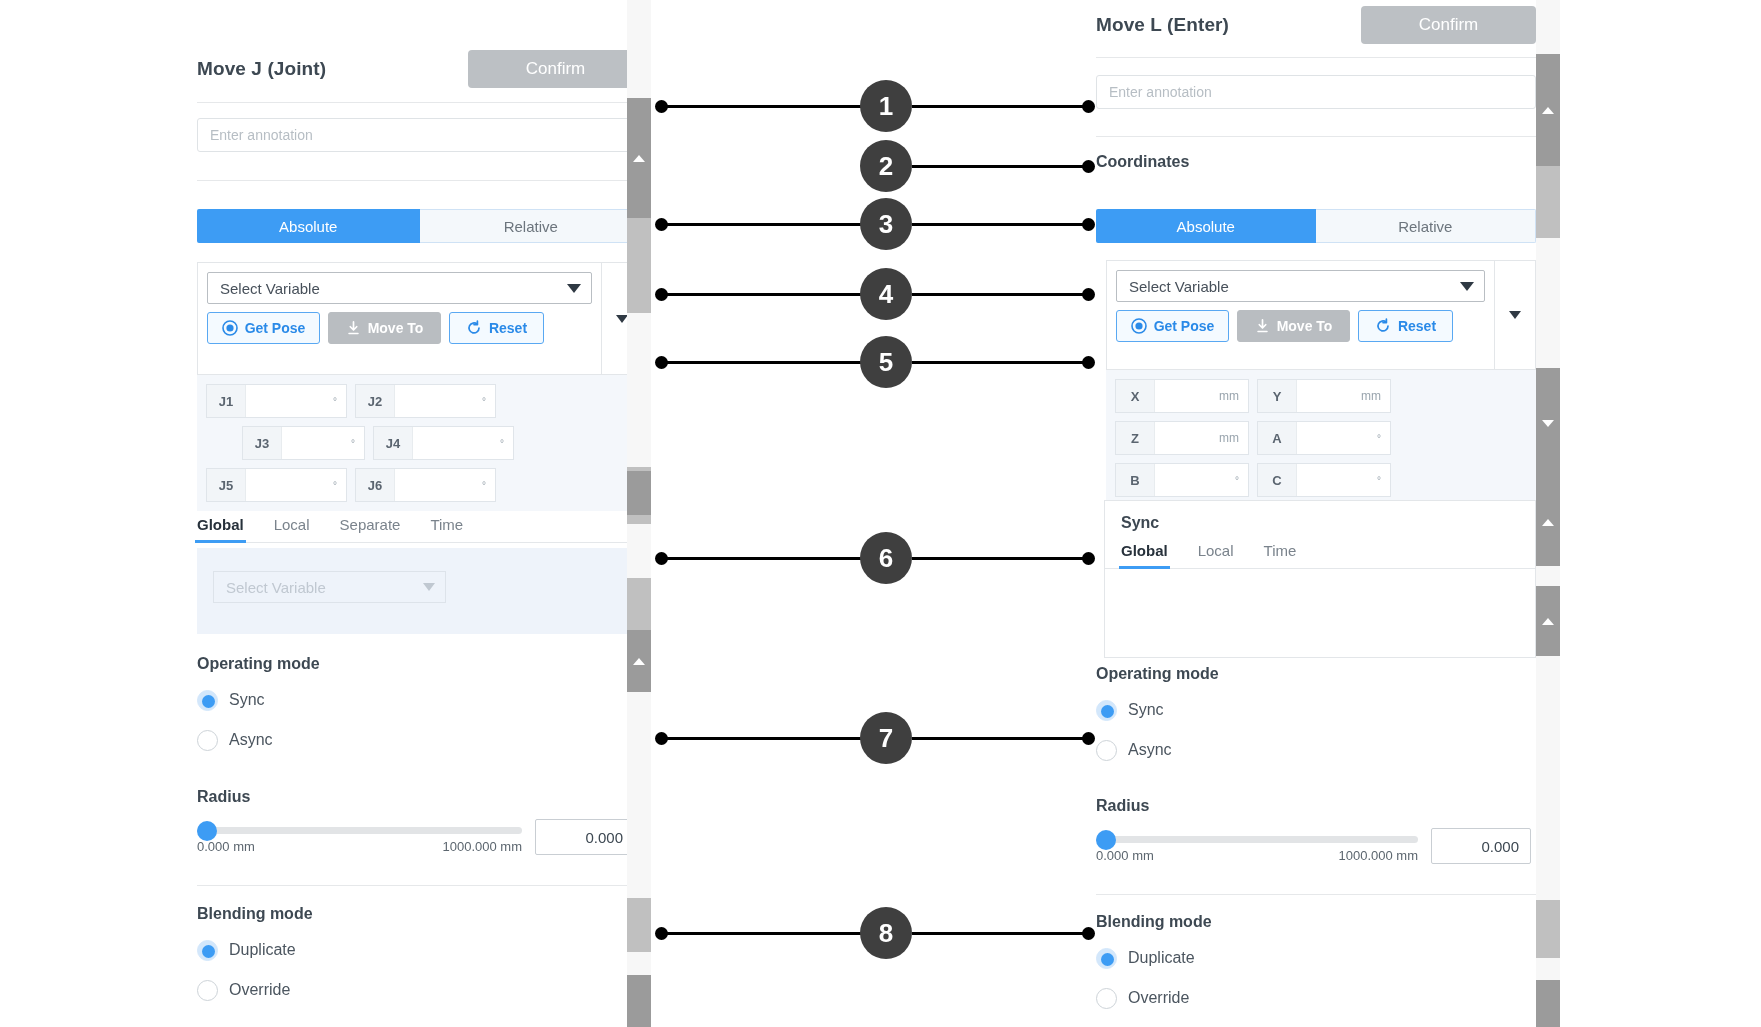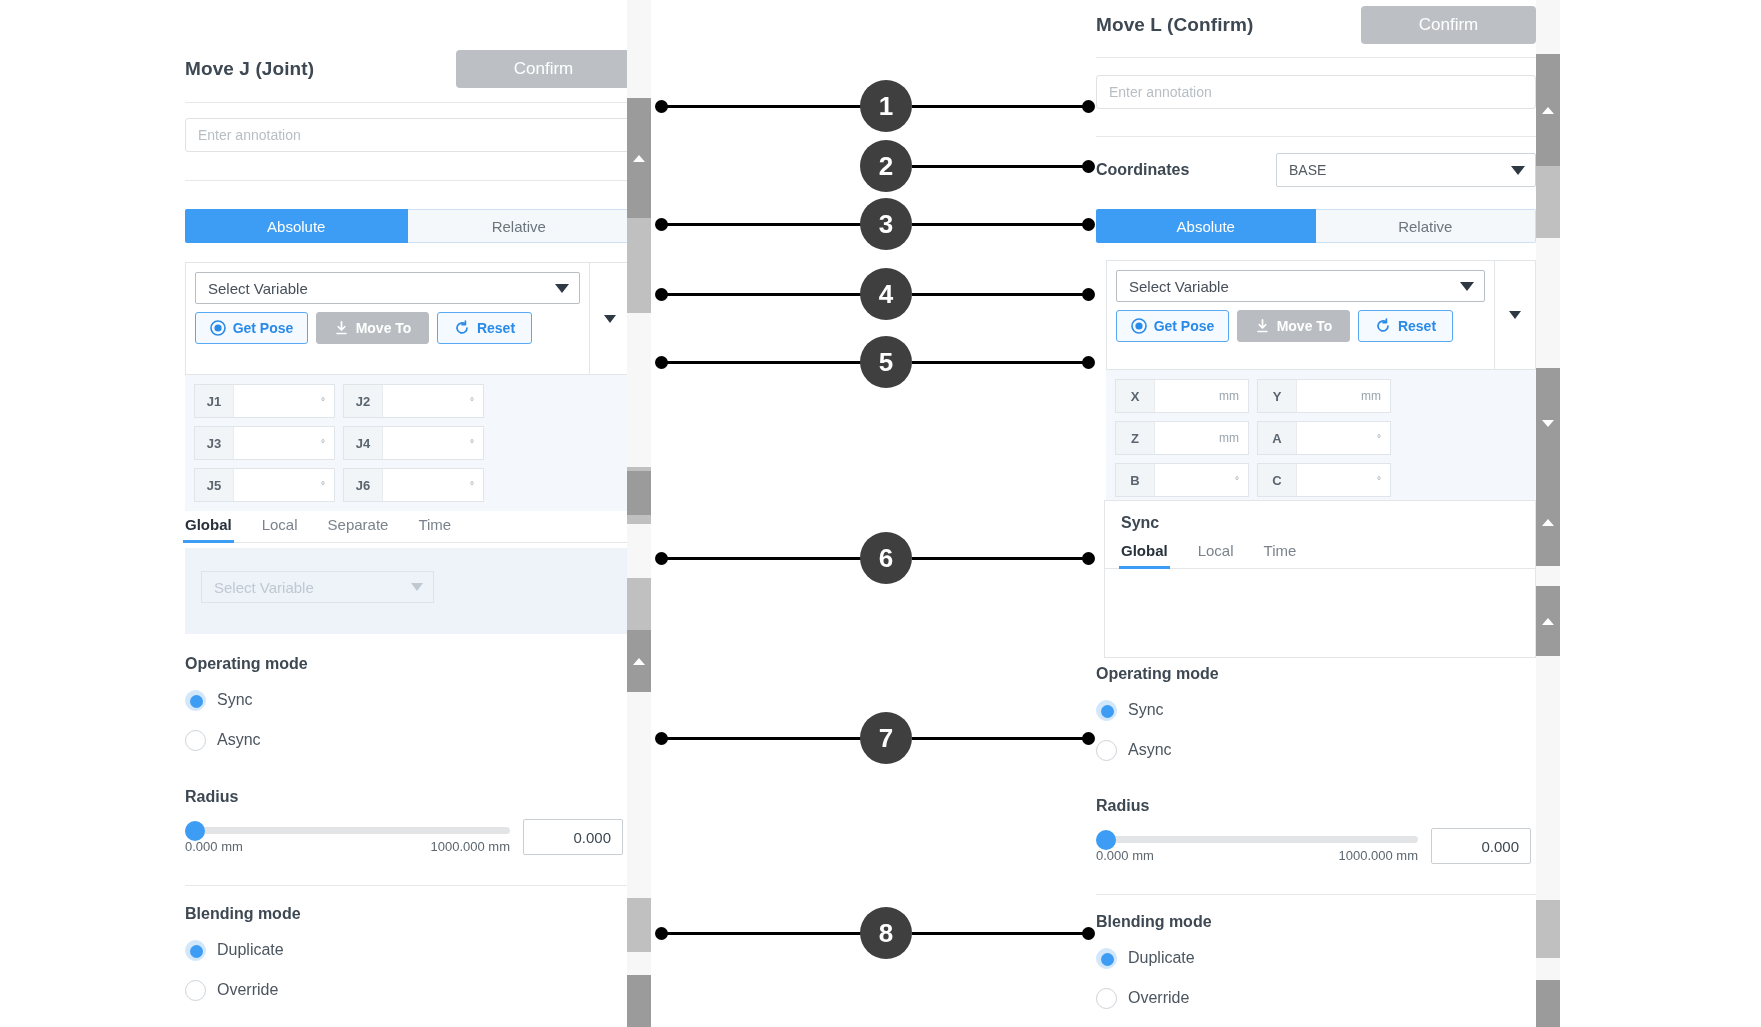--- a/index.html
+++ b/index.html
@@ -134,21 +134,21 @@
   .caret{width:0;height:0;border-left:7px solid transparent;border-right:7px solid transparent;border-top:9px solid #2f3943;}
   .caret.sm{border-left:6px solid transparent;border-right:6px solid transparent;border-top:8px solid #2f3943;}
   .caret.faded{border-top-color:#c0c8d1;}
   svg{display:block;}
 </style>
 </head>
 <body>
 
 <div class="stage">
 
-  <div class="panel" style="left:185px;top:0;width:446px;height:1027px;">
+  <div class="panel" style="left:197px;top:0;width:446px;height:1027px;">
 
     <div class="title-row" style="position:absolute;left:0;top:50px;width:446px;">
       <div class="panel-title">Move J (Joint)</div>
       <div class="confirm-btn">Confirm</div>
     </div>
     <div class="hr" style="position:absolute;left:0;top:102px;width:446px;"></div>
 
     <div style="position:absolute;left:0;top:118px;width:446px;">
       <input class="annotation-input" value="" placeholder="Enter annotation" style="">
     </div>
@@ -204,21 +204,21 @@
       <div class="field" style="width:141px;">
         <div class="fkey">J1</div>
         <div class="fval"></div>
         <div class="funit deg">°</div>
       </div>
       <div class="field" style="width:141px;">
         <div class="fkey">J2</div>
         <div class="fval"></div>
         <div class="funit deg">°</div>
       </div>
-      <div class="field" style="width:141px;">
+      <div class="field" style="width:123px;margin-left:36px;">
         <div class="fkey">J3</div>
         <div class="fval"></div>
         <div class="funit deg">°</div>
       </div>
       <div class="field" style="width:141px;">
         <div class="fkey">J4</div>
         <div class="fval"></div>
         <div class="funit deg">°</div>
       </div>
       <div class="field" style="width:141px;">
@@ -300,36 +300,32 @@
     <div class="sb-seg sb-dark" style="top:630px;height:62px;">
       <span class="sb-arrow up"></span>
     </div>
     <div class="sb-seg sb-mid" style="top:898px;height:54px;"></div>
     <div class="sb-seg sb-dark" style="top:975px;height:52px;"></div>
   </div>
 
   <div class="panel" style="left:1096px;top:0;width:440px;height:1027px;">
 
     <div class="title-row" style="position:absolute;left:0;top:6px;width:440px;">
-      <div class="panel-title">Move L (Confirm)</div>
+      <div class="panel-title">Move L (Enter)</div>
       <div class="confirm-btn">Confirm</div>
     </div>
     <div class="hr" style="position:absolute;left:0;top:57px;width:440px;"></div>
 
     <div style="position:absolute;left:0;top:75px;width:440px;">
       <input class="annotation-input" value="" placeholder="Enter annotation" style="">
     </div>
     <div class="hr" style="position:absolute;left:0;top:136px;width:440px;"></div>
 
     <div class="coord-row" style="position:absolute;left:0;top:153px;width:440px;justify-content:space-between;">
       <div class="coord-label">Coordinates</div>
-      <div class="coord-select" style="width:260px;">
-        <span>BASE</span>
-        <span class="caret"></span>
-      </div>
     </div>
 
     <div class="segmented" style="position:absolute;left:0;top:209px;width:440px;">
       <div class="seg active">Absolute</div>
       <div class="seg inactive">Relative</div>
     </div>
 
     <div class="pose-box" style="position:absolute;left:10px;top:260px;width:430px;height:110px;">
       <div class="pose-main">
         <div class="var-select">

